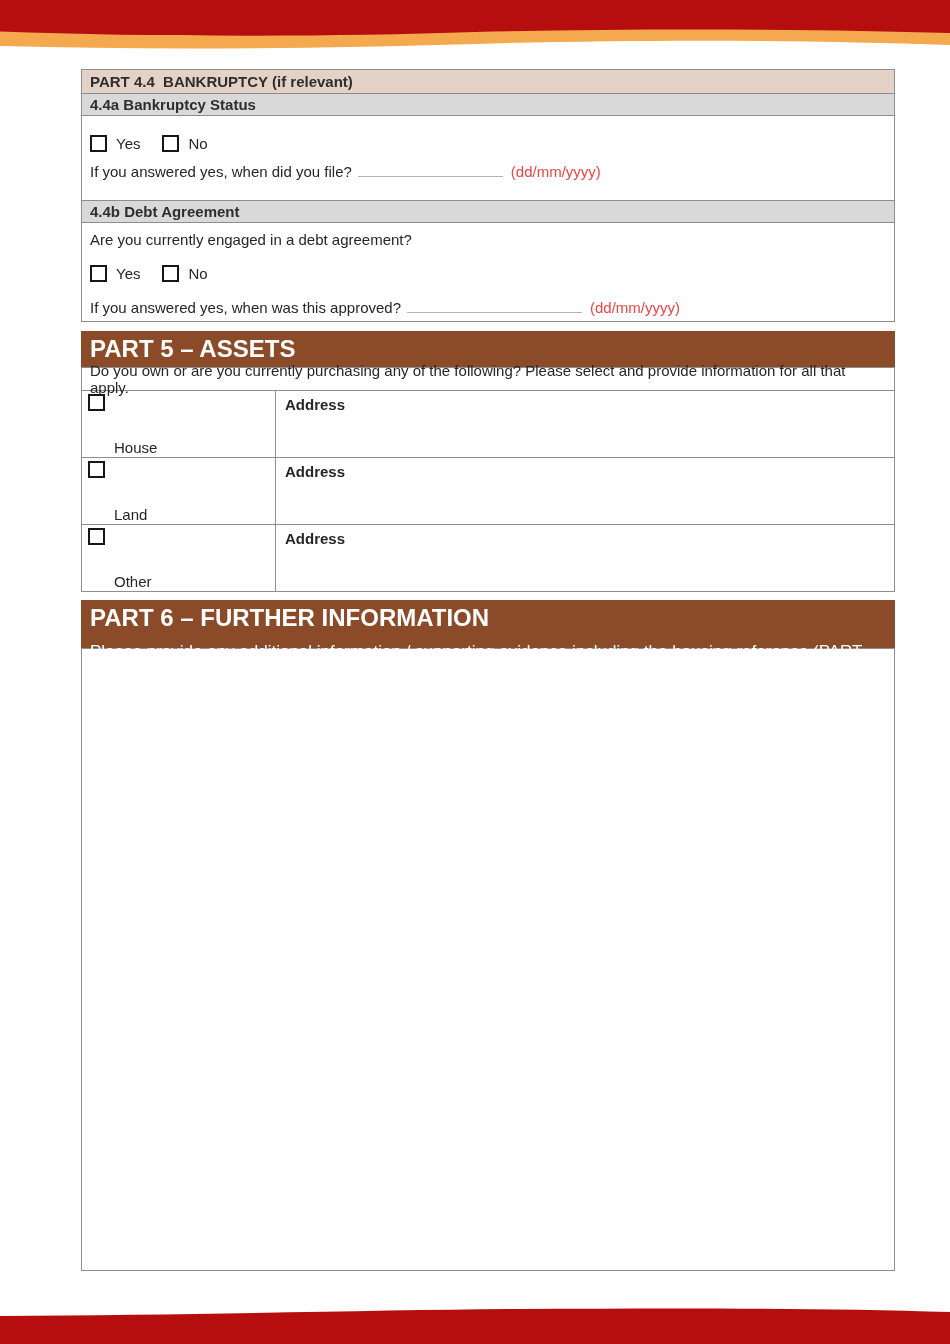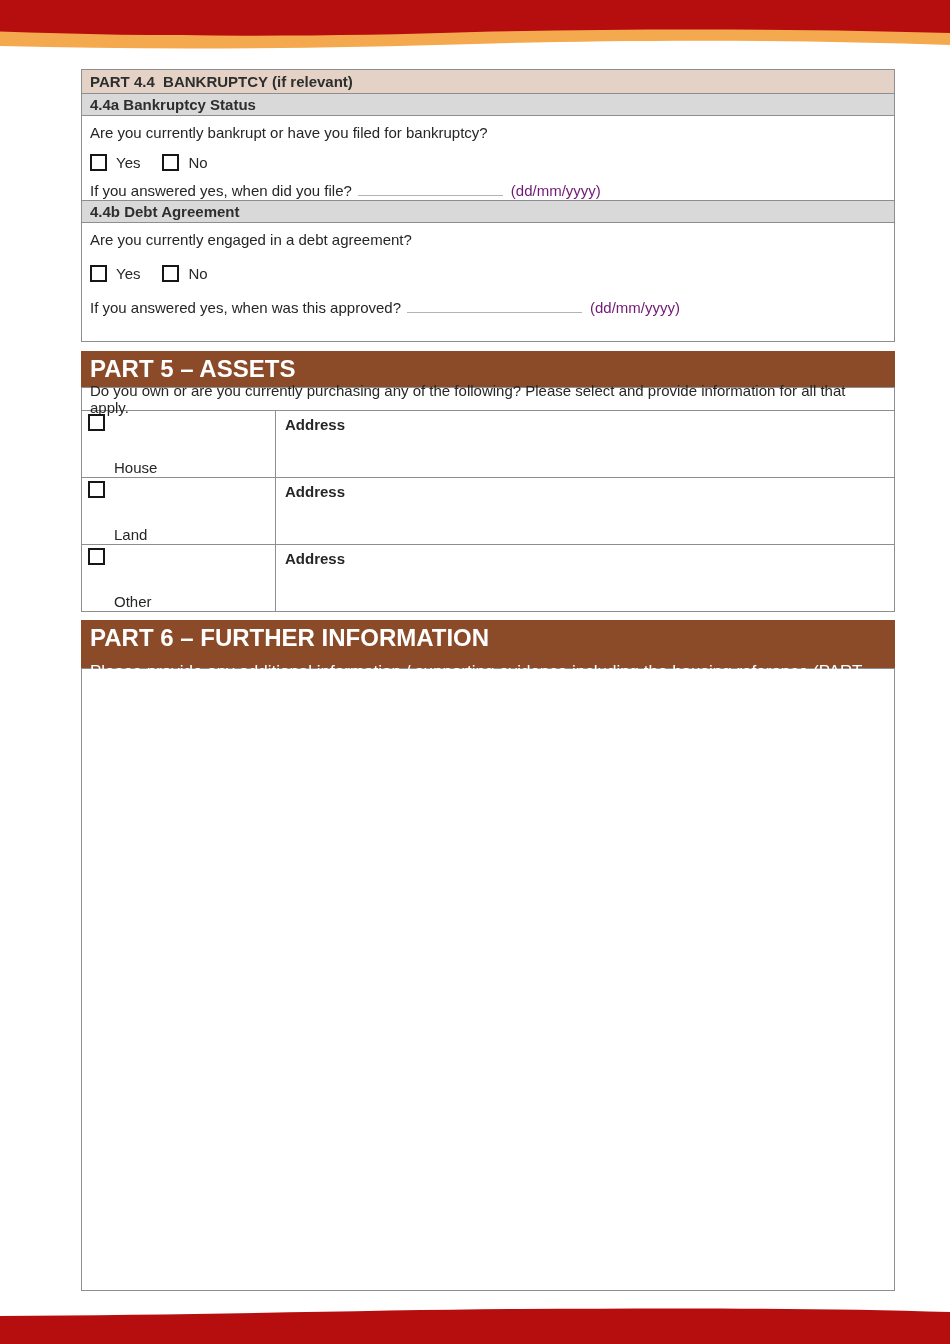--- a/index.html
+++ b/index.html
@@ -17,38 +17,38 @@
     font-weight:bold; font-size:15px; display:flex; align-items:center; color:#2e2e2e;
   }
   .bar-tan  { height:25px; background:#e3d2c5; white-space:pre-wrap; }
   .bar-gray { height:23px; background:#d9d9da; margin-top:-1px; }
 
   .cell {
     box-sizing:border-box; border:1px solid #8e8e90; margin-top:-1px;
     background:#ffffff; padding:6px 8px; font-size:15px;
   }
   .cell-44a { height:86px; }
-  .cell-44b { height:120px; }
+  .cell-44b { height:100px; }
 
   .q { margin:0; padding-top:2px; }
   .cb-row { display:flex; align-items:center; margin-top:13px; }
   .cb-row-44b { margin-top:17px; }
   .checkbox {
     width:17px; height:17px; box-sizing:border-box; border:2px solid #161616;
     background:#fff; display:inline-block; flex:none; cursor:pointer;
   }
   .cb-label { margin:0 22px 0 9px; }
   .cb-label-last { margin-right:0; }
   .date-row { margin-top:11px; display:flex; align-items:baseline; }
   .date-row-44b { margin-top:17px; }
   .bold { font-weight:normal; }
   .write-line { display:inline-block; border-bottom:1.5px solid #b3b3b3; height:13px; margin-left:6px; flex:none; }
   .w145 { width:145px; }
   .w175 { width:175px; }
-  .fmt { color:#701a75; margin-left:8px; }
+  .fmt { color:#ef4444; margin-left:8px; }
 
   .gap9 { height:9px; }
   .gap8 { height:8px; }
 
   .part-header { background:#8b4b29; color:#ffffff; box-sizing:border-box; padding:0 9px; }
   .part-header-5 { height:36px; display:flex; align-items:center; }
   .part-title { font-size:24px; font-weight:bold; line-height:1.05; }
   .part-sub { font-size:17px; margin-top:12px; }
   .part-header-6 { height:48px; padding-top:5px; }
 
@@ -87,21 +87,20 @@
 
     <div class="bar bar-tan">
       <span>PART 4.4  BANKRUPTCY (if relevant)</span>
     </div>
 
     <div class="bar bar-gray">
       <span>4.4a Bankruptcy Status</span>
     </div>
 
     <div class="cell cell-44a">
-      <p class="q">Are you currently bankrupt or have you filed for bankruptcy?</p>
       <div class="cb-row">
         <span class="checkbox"></span>
         <span class="cb-label">Yes</span>
         <span class="checkbox"></span>
         <span class="cb-label cb-label-last">No</span>
       </div>
       <div class="date-row">
         <span class="bold">If you answered yes, when did you file?</span>
         <span class="write-line w145"></span>
         <span class="fmt">(dd/mm/yyyy)</span>

